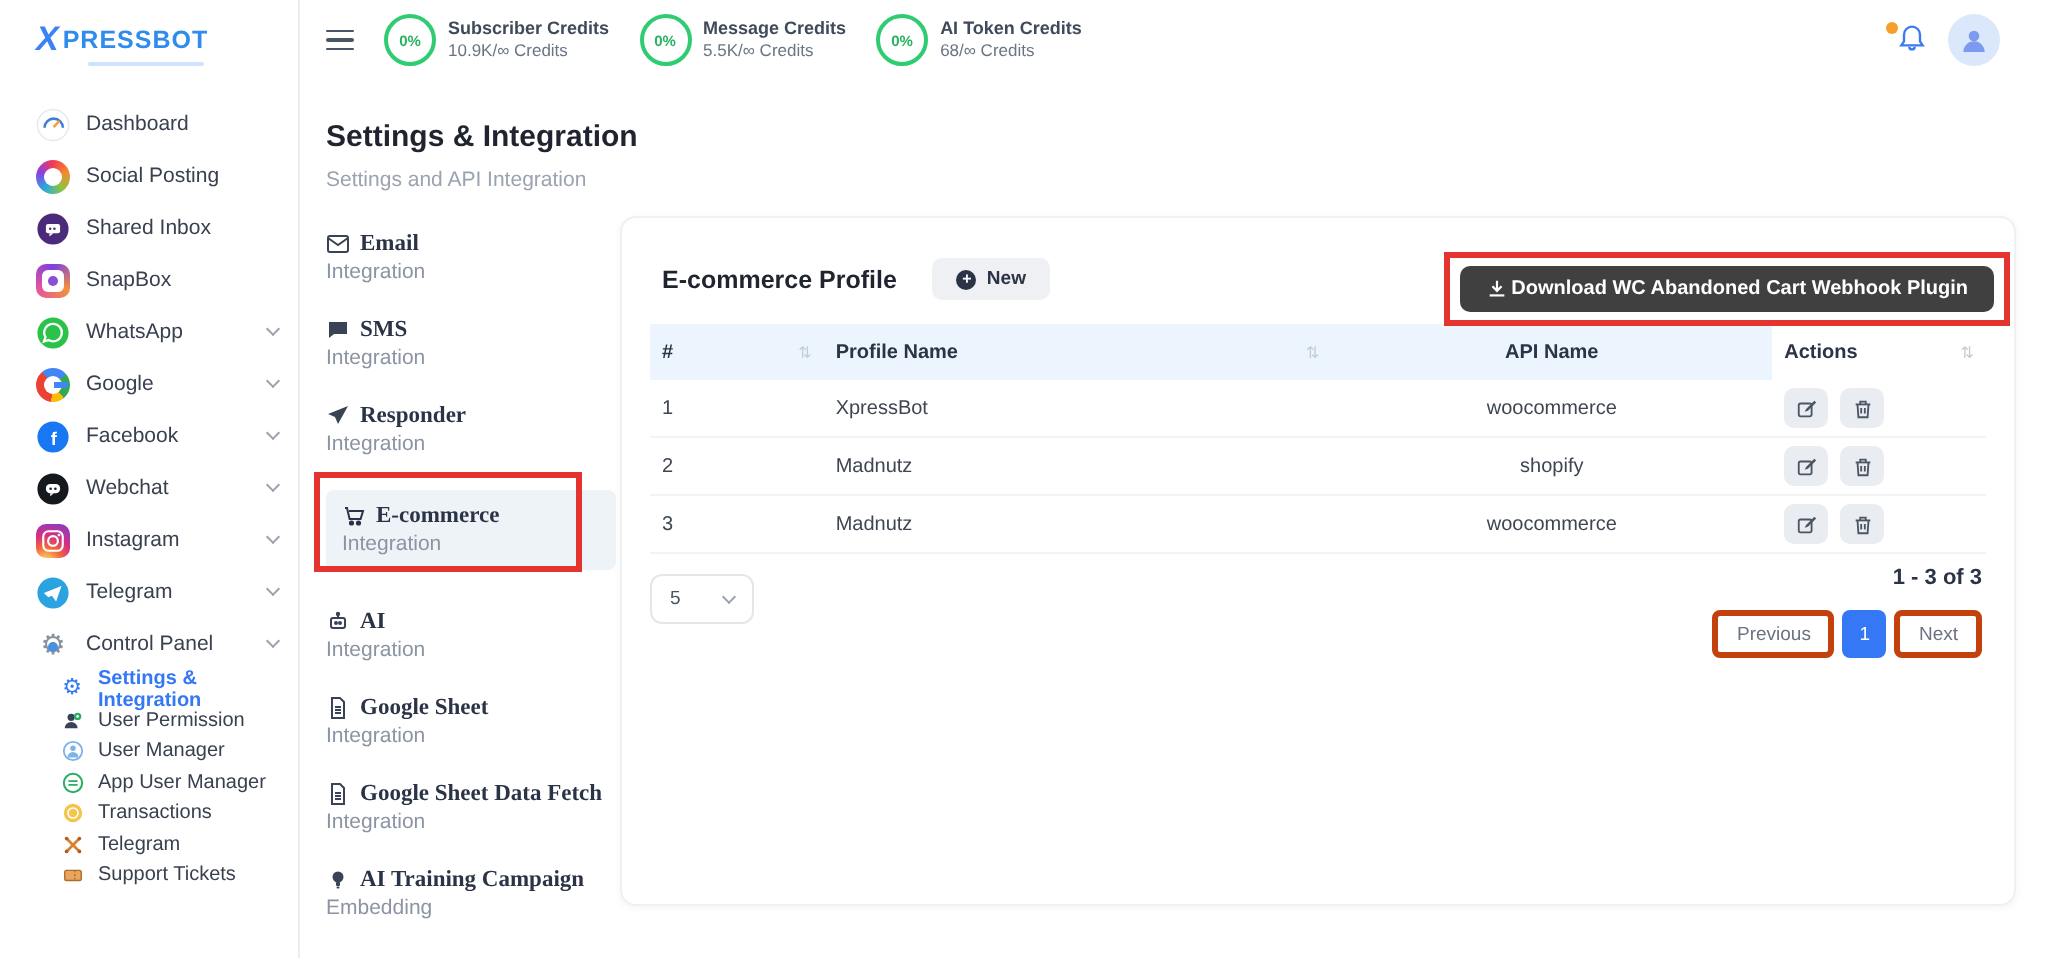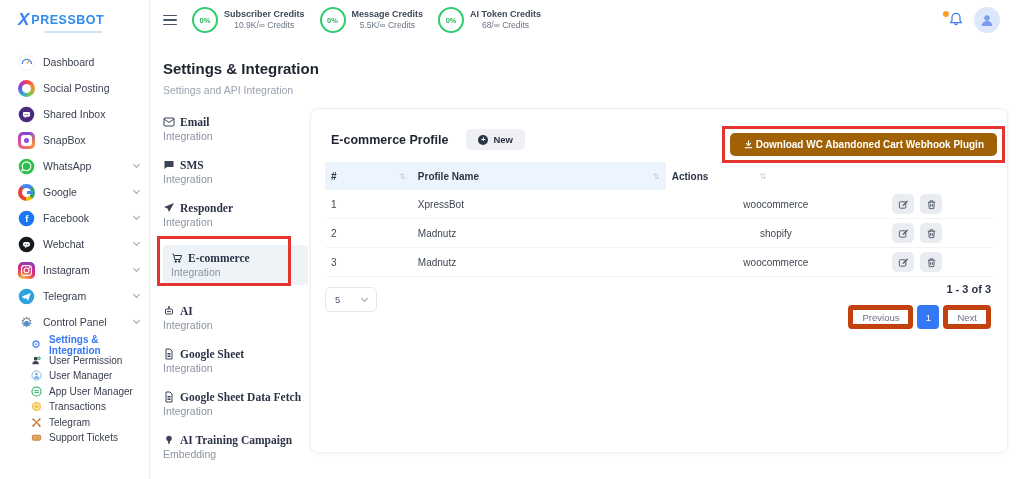--- a/index.html
+++ b/index.html
@@ -43,21 +43,21 @@
 
   
   .topbar { position:absolute; left:150px; top:0; right:0; height:40px; background:#fff;
     display:flex; align-items:center; padding-left:13px; gap:15px; }
   .hamburger { width:14px; display:flex; flex-direction:column; gap:3px; cursor:pointer; }
   .hamburger span { height:1.6px; background:#4a5568; border-radius:1px; }
   .credit { display:flex; align-items:center; gap:6px; }
   .ring { width:26px; height:26px; border:2px solid #2fcc71; border-radius:50%;
     display:flex; align-items:center; justify-content:center;
     font-size:7.5px; font-weight:700; color:#27b35f; }
-  .credit .txt { line-height:1.25;text-align:center; }
+  .credit .txt { line-height:1.25; }
   .credit .t1 { font-size:9px; font-weight:700; color:#3f4a5a; }
   .credit .t2 { font-size:8.5px; color:#6a7482; }
   .top-right { margin-left:auto; display:flex; align-items:center; gap:10px; margin-right:24px; }
   .bell { position:relative; cursor:pointer; }
   .bell .badge { position:absolute; left:-5px; top:1px; width:6px; height:6px; border-radius:50%;
     background:#f59f2d; }
   .avatar { width:26px; height:26px; border-radius:50%; background:#dbe7fb;
     display:flex; align-items:center; justify-content:center; cursor:pointer; }
 
   
@@ -81,21 +81,21 @@
     background:#fff; border:1px solid #eef0f2; border-radius:8px;
     box-shadow:0 1px 4px rgba(20,30,60,.05); }
   .card-head { display:flex; align-items:center; padding:20px 20px 0 20px; }
   .card-title { font-size:12.5px; font-weight:700; color:#1f2430; }
   .btn-new { margin-left:18px; display:flex; align-items:center; gap:5px; background:#eef0f3;
     border:none; border-radius:5px; padding:5px 12px; font-size:9.5px; font-weight:700;
     color:#2b3346; cursor:pointer; font-family:inherit; }
   .new-plus { width:10px; height:10px; border-radius:50%; background:#2b3346; color:#fff;
     display:flex; align-items:center; justify-content:center; font-size:8px; line-height:1; }
   .ann-download { position:absolute; top:17px; right:2px; padding:4px 5px; border:3px solid #e3342f; }
-  .btn-download { display:flex; align-items:center; gap:2px; background:#a16207; color:#fff;
+  .btn-download { display:flex; align-items:center; gap:2px; background:#404040; color:#fff;
     border:none; border-radius:5px; padding:6px 13px; font-size:10px; font-weight:700;
     cursor:pointer; font-family:inherit; }
   .search-wrap { padding:14px 20px 0 14px; }
   .search-input { width:88px; height:27px; border:1px solid #e3e7eb; border-radius:6px;
     font-size:9px; color:#555; padding:0 8px; font-family:inherit; outline:none; }
   .search-input::placeholder { color:#9aa3af; }
 
   .table { margin:12px 14px 0 14px; }
   .tr { display:flex; align-items:center; }
   .th-row { height:28px; font-size:10px; font-weight:700; color:#2b3346; }
@@ -115,21 +115,21 @@
   .act-btn { width:22px; height:20px; border:none; border-radius:5px; background:#e9edf2;
     display:flex; align-items:center; justify-content:center; cursor:pointer; }
 
   .card-foot { position:relative; }
   .pagesize { position:absolute; left:14px; top:10px; width:52px; height:25px;
     border:1px solid #e3e7eb; border-radius:6px; display:flex; align-items:center;
     padding:0 9px; font-size:9.5px; color:#4a5568; cursor:pointer; background:#fff; }
   .pagesize .chev { margin-left:auto; }
   .range { position:absolute; right:16px; top:6px; font-size:11px; font-weight:600; color:#2b3346; }
   .pager { position:absolute; right:16px; top:28px; display:flex; gap:4px; }
-  .pg-btn { height:24px; border:5px solid #c2410c; background:#fff; border-radius:4px;
+  .pg-btn { height:24px; border:3px solid #c2410c; background:#fff; border-radius:4px;
     font-size:9.5px; color:#6b7280; padding:0 9px; cursor:pointer; font-family:inherit; }
   .pg-cur { height:24px; width:22px; border:none; background:#3478f6; color:#fff;
     border-radius:4px; font-size:9.5px; cursor:pointer; font-family:inherit; }
 </style>
 </head>
 <body>
 
 <div class="sidebar">
   <div class="logo">
     <span class="logo-x">X</span>
@@ -509,20 +509,23 @@
 
     <div class="table">
       <div class="tr th-row">
         <div class="cell c-num">
           <span>#</span>
             <span class="sort">⇅</span>
         </div>
         <div class="cell c-profile">
           <span>Profile Name</span>
             <span class="sort">⇅</span>
+        </div>
+        <div class="cell c-api">
+          <span>API Name</span>
         </div>
         <div class="cell c-actions">
           <span>Actions</span>
             <span class="sort">⇅</span>
         </div>
       </div>
 
       <div class="tr td-row">
         <div class="cell c-num">1</div>
         <div class="cell c-profile">XpressBot</div>

